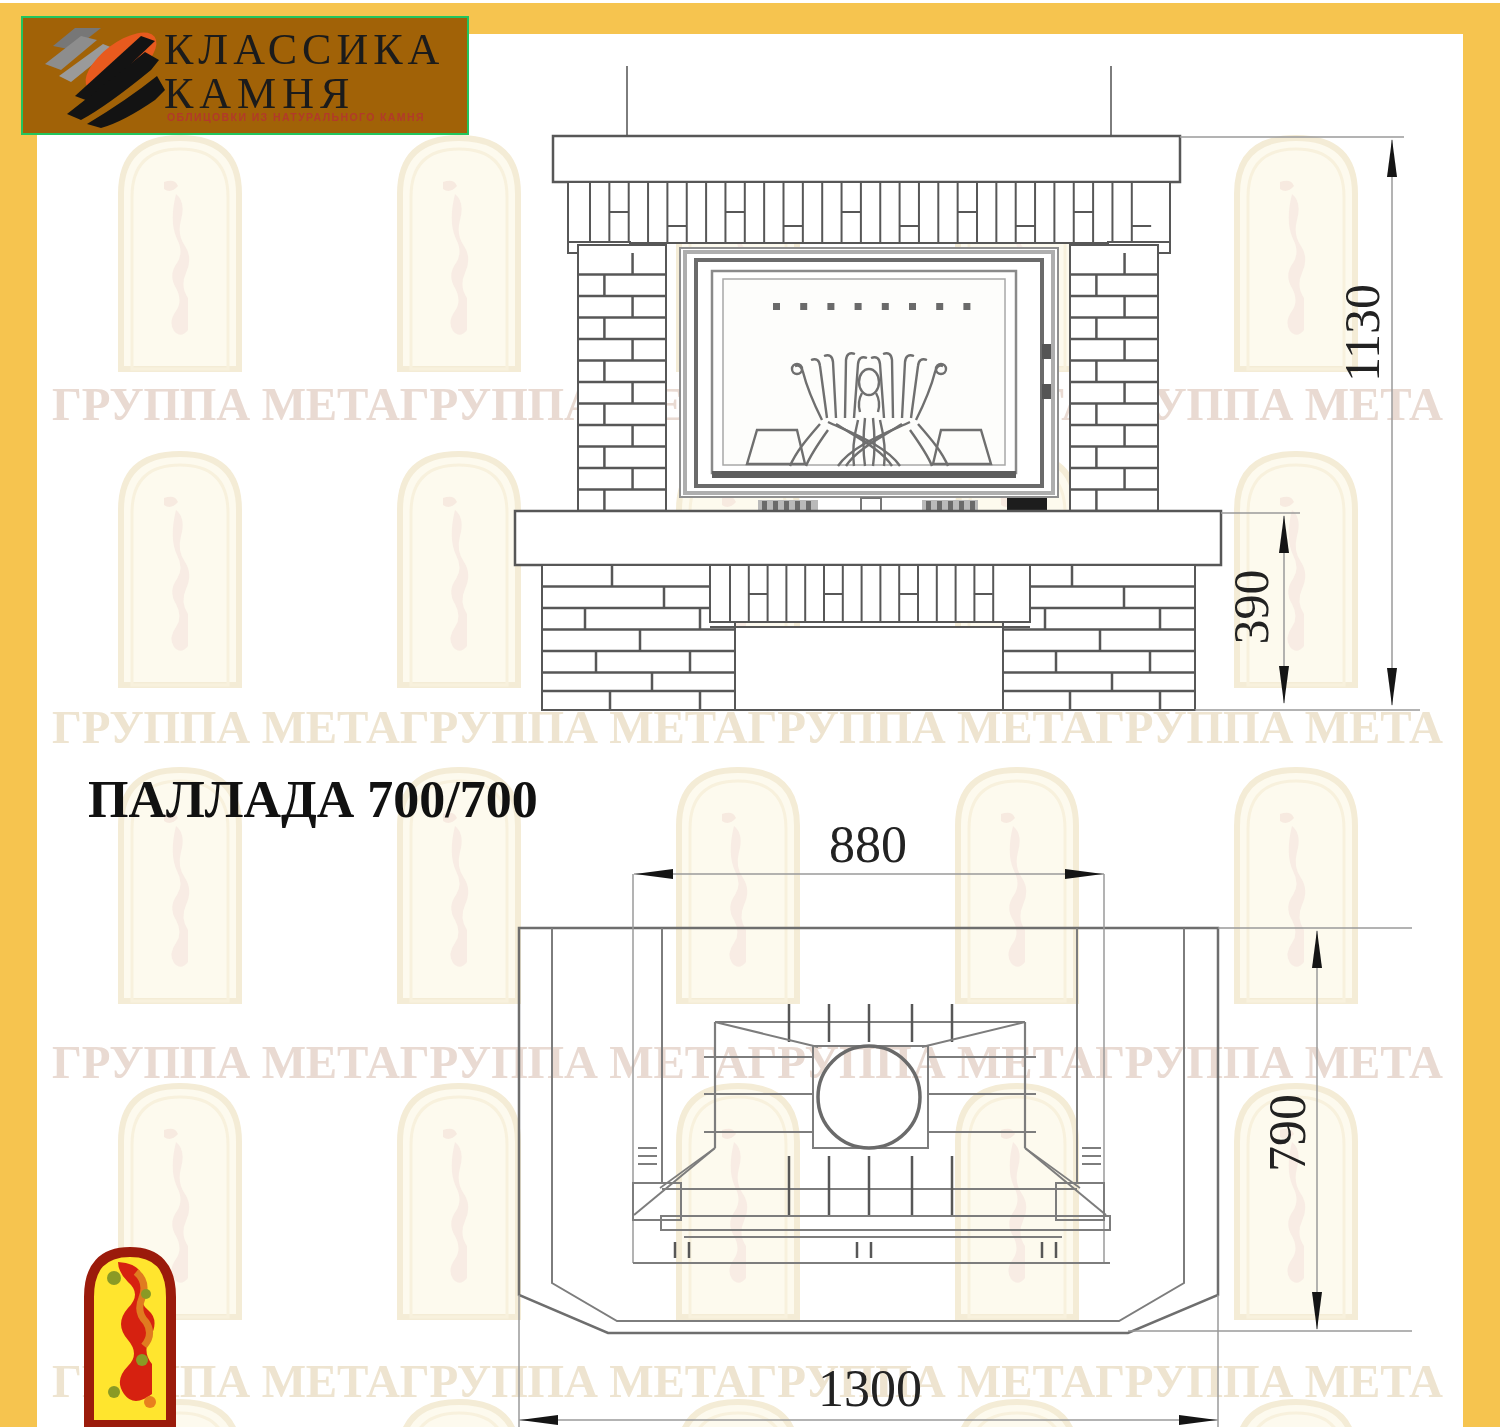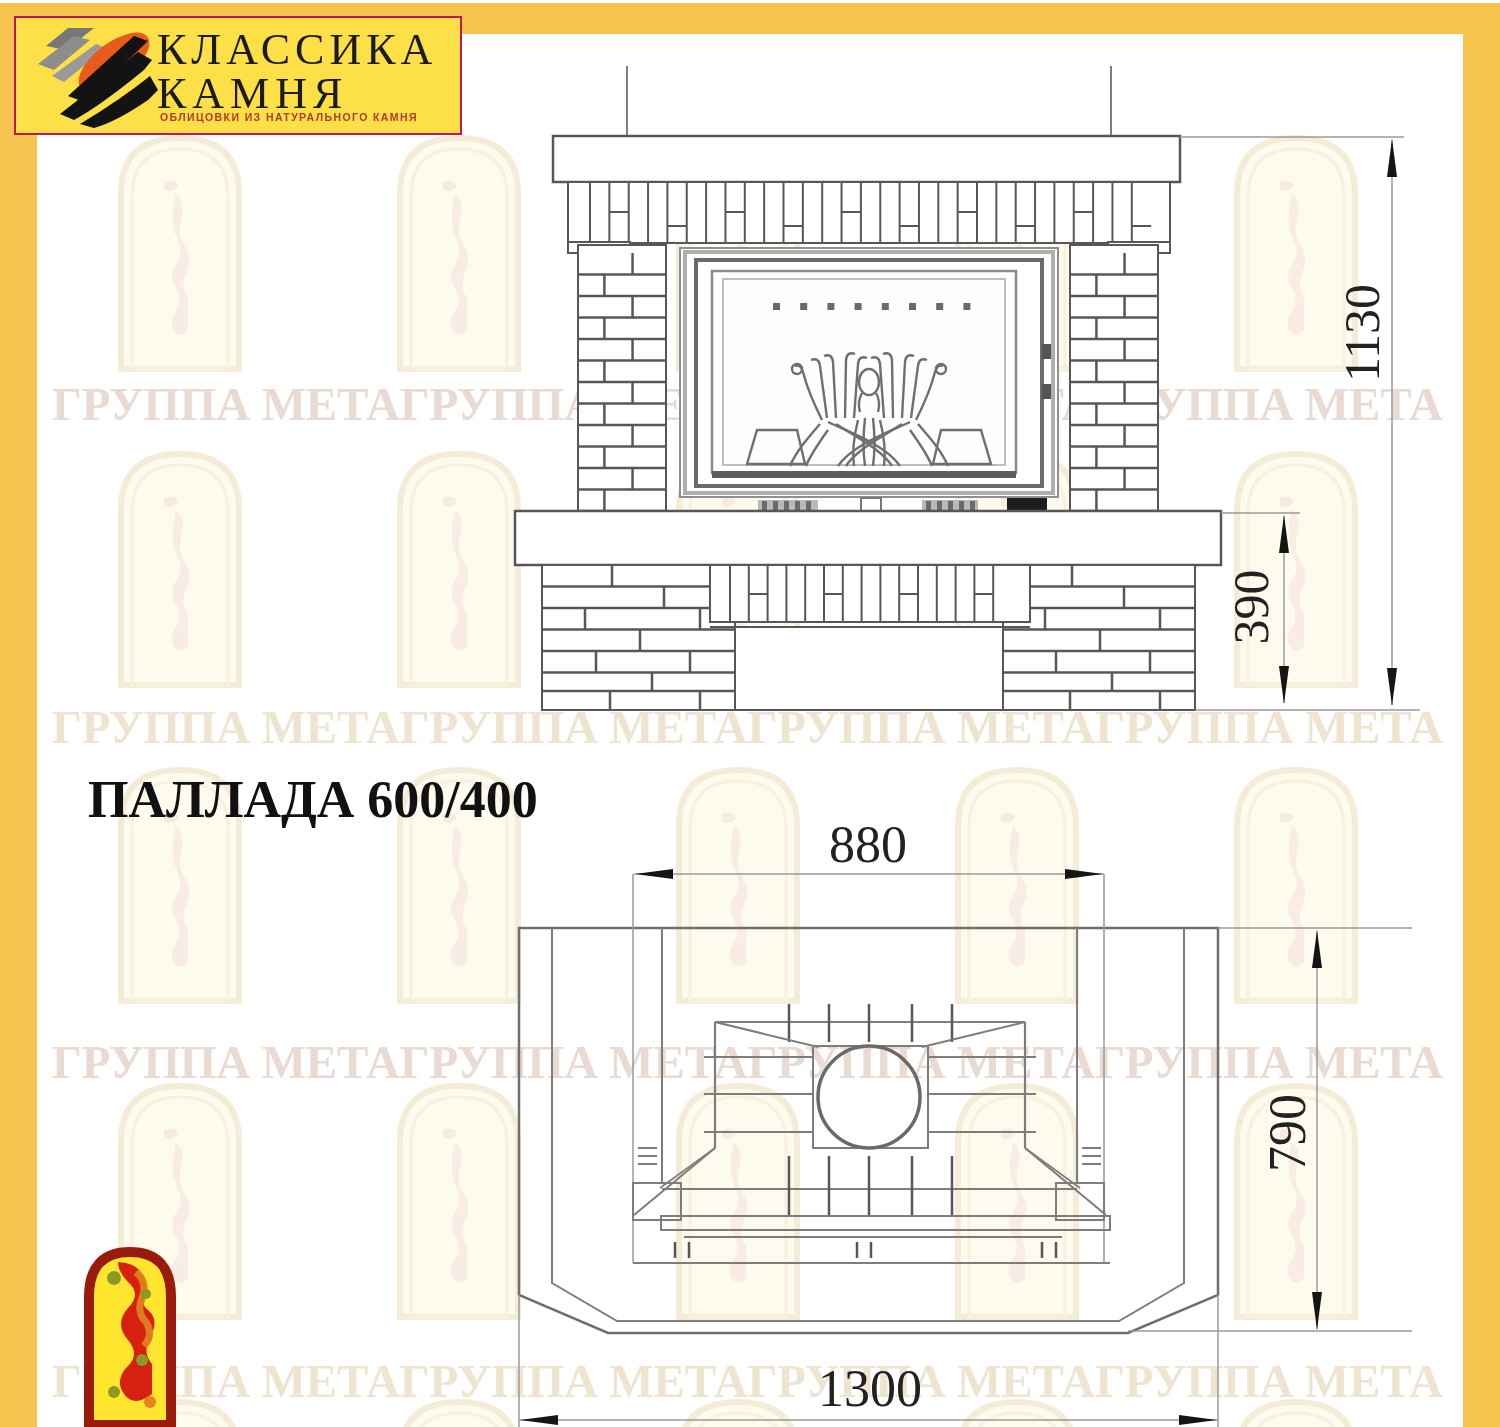--- a/index.html
+++ b/index.html
@@ -49,21 +49,21 @@
 <text x="52" y="1078" textLength="1392" font-family="Liberation Serif" font-weight="bold" font-size="47" letter-spacing="1" fill="#e9dad2">ГРУППА МЕТАГРУППА МЕТАГРУППА МЕТАГРУППА МЕТА</text>
 <text x="52" y="1397" textLength="1392" font-family="Liberation Serif" font-weight="bold" font-size="47" letter-spacing="1" fill="#eee4d0">ГРУППА МЕТАГРУППА МЕТАГРУППА МЕТАГРУППА МЕТА</text>
   </svg>
 
 <div class="abs" style="left:0;top:3px;width:1500px;height:31px;background:#f6c44f"></div>
 
 <div class="abs" style="left:0;top:3px;width:37px;height:1424px;background:#f6c44f"></div>
 
 <div class="abs" style="left:1463px;top:3px;width:37px;height:1424px;background:#f6c44f"></div>
 
-<div class="abs" style="left:14px;top:16px;width:444px;height:115px;background:#fde047;border:2px solid #be185d"><svg width="446" height="117" viewBox="0 0 446 117">
+<div class="abs" style="left:21px;top:16px;width:444px;height:115px;background:#a16207;border:2px solid #22c55e"><svg width="446" height="117" viewBox="0 0 446 117">
 
 <g>
 <path d="M30,28 L52,10 L78,10 L50,32 Z" fill="#777777"></path>
 <path d="M22,46 L58,18 L74,22 L38,52 Z" fill="#8d8d8d"></path>
 <path d="M36,58 L80,26 L90,30 L48,64 Z" fill="#9a9a9a"></path>
 <ellipse cx="98" cy="44" rx="42" ry="19" transform="rotate(-37 98 44)" fill="#e85a1e"></ellipse>
 <path d="M52,78 L118,18 L132,23 L68,84 Z" fill="#131313"></path>
 <path d="M44,96 Q90,60 122,34 L136,42 L128,52 Q84,88 58,102 Z" fill="#131313"></path>
 <path d="M64,106 Q104,82 134,58 L142,72 L132,82 Q100,104 78,110 Z" fill="#131313"></path>
 </g>
@@ -409,21 +409,21 @@
 <polygon points="1317,930 1312,968 1322,968" fill="#151515"></polygon>
 <polygon points="1317,1330 1312,1292 1322,1292" fill="#151515"></polygon>
 <text x="1305" y="1133" transform="rotate(-90 1305 1133)" text-anchor="middle" font-family="Liberation Serif" font-size="52" fill="#222">790</text>
 
 <line x1="519" y1="1420" x2="1218" y2="1420" stroke="#9a9a9a" stroke-width="1.5"></line>
 <polygon points="520,1420 558,1415 558,1425" fill="#151515"></polygon>
 <polygon points="1217,1420 1179,1415 1179,1425" fill="#151515"></polygon>
 <text x="870" y="1406" text-anchor="middle" font-family="Liberation Serif" font-size="52" fill="#222">1300</text>
   </svg>
 
-<div class="abs" style="left:88px;top:774px;line-height:1;font-family:'Liberation Serif';font-weight:bold;font-size:52px;color:#111;letter-spacing:0px">ПАЛЛАДА 600/400</div>
+<div class="abs" style="left:88px;top:774px;line-height:1;font-family:'Liberation Serif';font-weight:bold;font-size:52px;color:#111;letter-spacing:0px">ПАЛЛАДА 700/700</div>
 
 <div class="abs" style="left:84px;top:1242px"><svg width="92" height="185" viewBox="0 0 92 185">
 <path d="M5,185 L5,55 Q5,10 46,10 Q87,10 87,55 L87,185 Z" fill="#ffe52e" stroke="#9b1b0b" stroke-width="10"></path>
 <path d="M34,20 Q62,22 58,44 Q54,60 64,68 Q76,78 66,96 Q58,110 68,122 L68,152 Q50,166 40,152 Q30,138 44,124 Q56,112 44,98 Q30,82 44,66 Q58,52 44,40 Q34,30 34,20 Z" fill="#d62110"></path>
 <path d="M52,30 Q64,40 58,56 Q52,70 62,80 Q70,92 60,104" stroke="#e07b20" stroke-width="7" fill="none"></path>
 <circle cx="30" cy="36" r="7" fill="#8a9a25"></circle>
 <circle cx="62" cy="52" r="5" fill="#8a9a25"></circle>
 <circle cx="58" cy="118" r="6" fill="#8a9a25"></circle>
 <circle cx="30" cy="150" r="6" fill="#8a9a25"></circle>
 <circle cx="66" cy="160" r="6" fill="#e8801e"></circle>

